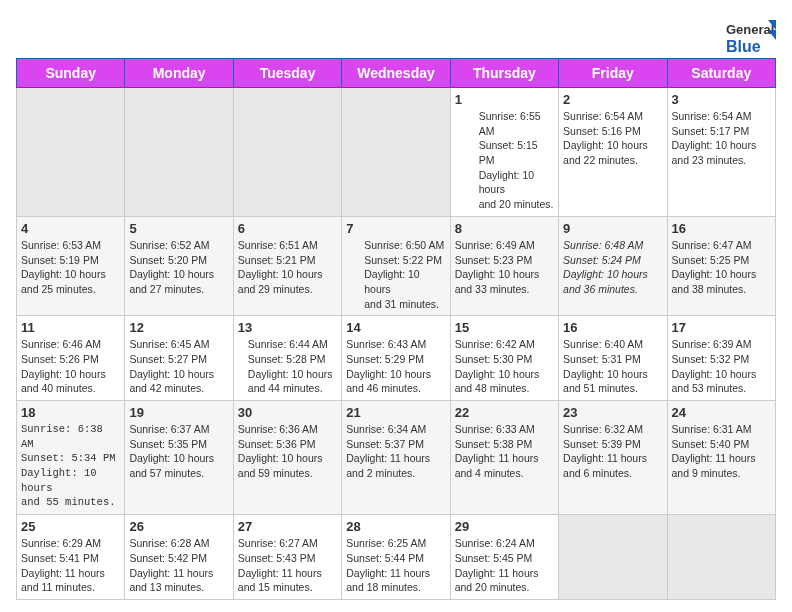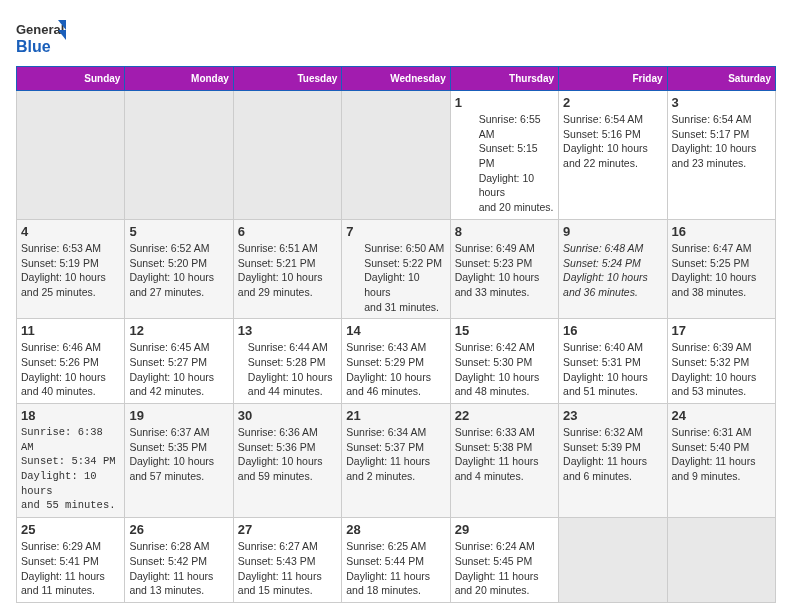--- a/index.html
+++ b/index.html
@@ -5,23 +5,23 @@
     * { box-sizing: border-box; margin: 0; padding: 0; }
     body {
       font-family: Arial, sans-serif;
       background: #fff;
       width: 792px;
       min-height: 612px;
       padding: 16px;
     }
     .header-area {
       display: flex;
-      justify-content: flex-start;
+      justify-content: flex-end;
       align-items: flex-start;
-      margin-bottom: 8px;
+      margin-bottom: 0;
     }
     .logo {
       display: flex;
       align-items: center;
       gap: 4px;
     }
     .title-area {
       text-align: right;
     }
     .title-area h1 {
@@ -34,25 +34,25 @@
       font-size: 16px;
       font-weight: normal;
       color: #333;
     }
     table {
       width: 100%;
       border-collapse: collapse;
       font-size: 11px;
     }
     thead tr th {
-      background: #a21caf;
+      background: #d946ef;
       color: #fff;
-      text-align: right;
+      text-align: center;
       padding: 6px 4px;
-      font-size: 10px;
+      font-size: 14px;
       font-weight: bold;
       border: 1px solid #1a5fba;
     }
     tbody tr td {
       border: 1px solid #ccc;
       vertical-align: top;
       padding: 4px;
       width: 108px;
       min-height: 80px;
       background: #fff;

